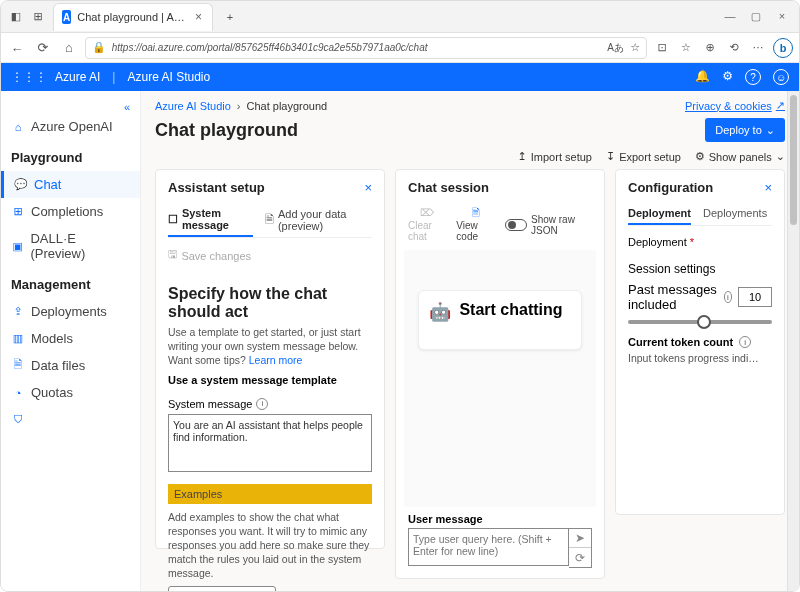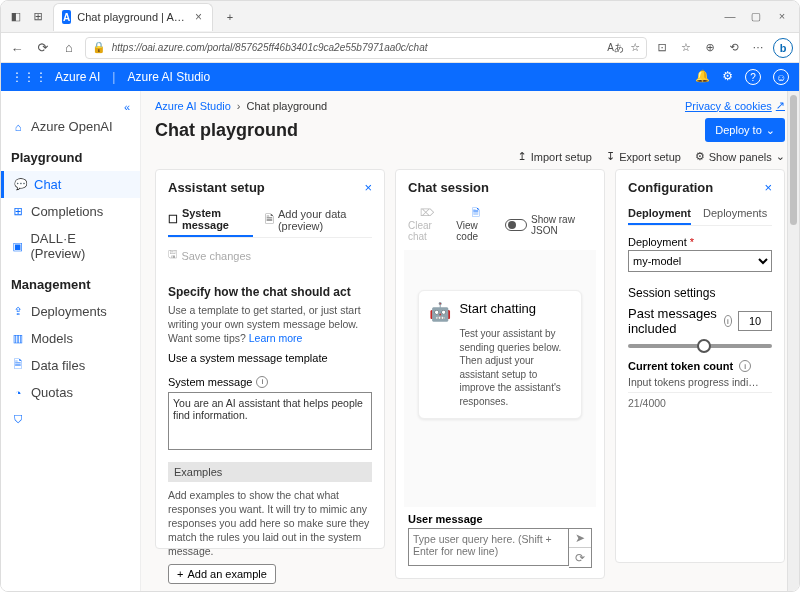--- a/index.html
+++ b/index.html
@@ -62,54 +62,54 @@
   .panel h3 { font-size:13px; font-weight:600; color:#222;}
   .closex { margin-left:auto; color:#0b6cff; font-size:13px; font-weight:300;}
 
   
   .p-assist { width:230px; height:380px;}
   .p-head { display:flex; align-items:center; margin-bottom:8px;}
   .tabs { display:flex; gap:12px; font-size:11px; border-bottom:1px solid #eee;}
   .tabs .tabi { display:flex; gap:4px; align-items:center; padding:4px 0; color:#444; cursor:pointer;}
   .tabs .tabi.active{ border-bottom:2px solid #0b6cff; color:#222; font-weight:600;}
   .savechg { display:flex; gap:4px; align-items:center; color:#aaa; margin:8px 0 10px 0; font-size:11px;}
-  .subh { font-size:12px; font-weight:600; margin-bottom:4px; color:#222;margin-top:20px;}
+  .subh { font-size:16px; font-weight:600; margin-bottom:4px; color:#222;margin-top:20px;}
   .help { font-size:10.5px; color:#555; line-height:1.35; margin-bottom:6px;}
   .help a{color:#0b6cff;}
-  .lbl2 { font-size:11px; font-weight:400; margin:6px 0 4px 0;}
+  .lbl2 { font-size:11px; font-weight:700; margin:6px 0 4px 0;}
   .select { width:100%; height:22px; border:none; border-bottom:1px solid #888; font-size:11px; background:transparent;}
   .syslbl { display:flex; align-items:center; gap:4px; margin:12px 0 4px 0; font-size:11px;}
   .info{ width:12px;height:12px;border:1px solid #888;border-radius:50%;display:inline-flex;align-items:center;justify-content:center;font-size:8px;color:#555;}
   textarea.sysmsg { width:100%; height:58px; border:1px solid #888; font-size:10.5px; padding:4px; resize:none; color:#333;}
-  .exbar { background:#e5e5e5; padding:4px 6px; font-size:11px; color:#444; margin-top:10px;}
+  .exbar { background:#eab308; padding:4px 6px; font-size:11px; color:#444; margin-top:10px;}
   .exdesc{ font-size:10.5px; color:#555; line-height:1.35; margin:6px 0;}
   .addex { display:inline-flex; align-items:center; gap:4px; border:1px solid #888; border-radius:3px; padding:3px 8px; font-size:11px; background:#fff; cursor:pointer;}
 
   
   .p-chat { width:210px; height:410px; display:flex; flex-direction:column;}
   .chat-actions{ display:flex; gap:10px; font-size:10px; color:#444; margin-top:4px;}
   .chat-actions .ca{ display:flex; flex-direction:column; align-items:center; gap:2px; cursor:pointer; line-height:1.1;}
   .chat-actions .ca.dis{ color:#bbb;}
   .toggle{ width:26px;height:12px;border:1px solid #555;border-radius:7px;position:relative;}
   .toggle .knob{position:absolute;width:8px;height:8px;border-radius:50%;background:#555;top:1px;left:2px;}
   .chatbody{ flex:1; background:#fafafa; margin:8px -4px 6px -4px; padding:40px 14px 10px 14px;}
   .card{ background:#fff; border:1px solid #eee; border-radius:6px; padding:10px; display:flex; gap:8px; box-shadow:0 1px 3px rgba(0,0,0,.08);}
   .bot{ font-size:18px;}
-  .card h4{ font-size:13px; font-weight:400; margin-bottom:11px;}
+  .card h4{ font-size:16px; font-weight:700; margin-bottom:20px;}
   .card p{ font-size:10px; color:#555; line-height:1.35;}
   .usermsg{ margin-top:auto;}
   .usermsg .uml{ font-size:11px; font-weight:600; margin-bottom:3px;}
   .umrow{ display:flex;}
   .umrow textarea{ flex:1; height:38px; border:1px solid #888; font-size:10.5px; padding:4px; resize:none; color:#777;}
   .umbtns{ display:flex; flex-direction:column; border:1px solid #888; border-left:none;}
   .umbtns span{ width:22px; height:19px; display:flex; align-items:center; justify-content:center; color:#888; font-size:12px;}
   .umbtns span:first-child{ border-bottom:1px solid #ccc;}
 
   
-  .p-conf { flex:1; height:394px; min-width:140px;}
+  .p-conf { flex:1; height:346px; min-width:140px;}
   .conftabs{ display:flex; gap:12px; border-bottom:1px solid #eee; font-size:11px; margin-top:4px;}
   .conftabs span{ padding:4px 0; cursor:pointer; color:#555;}
   .conftabs span.active{ border-bottom:2px solid #0b6cff; color:#222; font-weight:600;}
   .req{ color:#c00;}
   .selbox{ width:100%; height:22px; border:1px solid #888; font-size:11px; background:#fff; margin-top:2px;}
   .csub{ font-size:12px; font-weight:400; margin:14px 0 6px 0;}
   .slrow{ display:flex; align-items:center; gap:6px;}
   input.num{ width:34px; height:20px; border:1px solid #888; font-size:11px; text-align:center; margin-left:auto;}
   .slider{ position:relative; height:4px; background:#999; border-radius:2px; margin:8px 0 12px 0;}
   .slider .th{ position:absolute; top:-5px; width:14px; height:14px; background:#fff; border:2px solid #555; border-radius:50%; left:48%;}
@@ -309,21 +309,20 @@
                 <span class="knob"></span>
               </span>
               <span style="text-align:left;">Show raw JSON</span>
             </div>
         </div>
         <div class="chatbody">
           <div class="card">
             <span class="bot">🤖</span>
             <div>
               <h4>Start chatting</h4>
-              <p>Test your assistant by sending queries below. Then adjust your assistant setup to improve the assistant's responses.</p>
             </div>
           </div>
         </div>
         <div class="usermsg">
           <div class="uml">User message</div>
           <div class="umrow">
             <textarea placeholder="Type user query here. (Shift + Enter for new line)" style=""></textarea>
             <div class="umbtns">
               <span>➤</span>
               <span>⟳</span>
@@ -335,32 +334,30 @@
       <div class="panel p-conf">
         <div class="p-head">
             <h3>Configuration</h3>
             <span class="closex">×</span>
           </div>
         <div class="conftabs">
           <span class="active">Deployment</span>
           <span>Deployments</span>
         </div>
         <div style="margin-top:10px; font-size:11px;"><span>Deployment</span> <span class="req">*</span></div>
-        <select class="selbox"><option>my-model</option></select>
         <div class="csub">Session settings</div>
         <div class="slrow">
           <span style="font-size:13px;">Past messages included</span>
           <span class="info">i</span>
           <input class="num" value="10" style="">
         </div>
         <div class="slider">
             <div class="th"></div>
           </div>
         <div class="slrow" style="margin-bottom:4px;">
           <span style="font-size:11px; font-weight:600;">Current token count</span>
           <span class="info">i</span>
         </div>
         <div class="progresslbl">Input tokens progress indi…</div>
-        <div class="tokencount">21/4000</div>
       </div>
     </div>
   </div>
 </div>
 
 </body></html>

